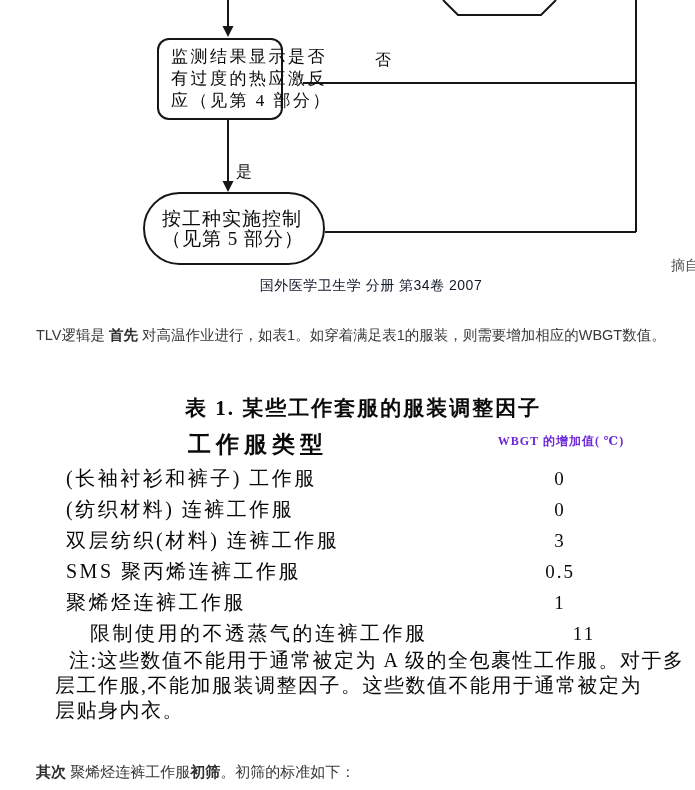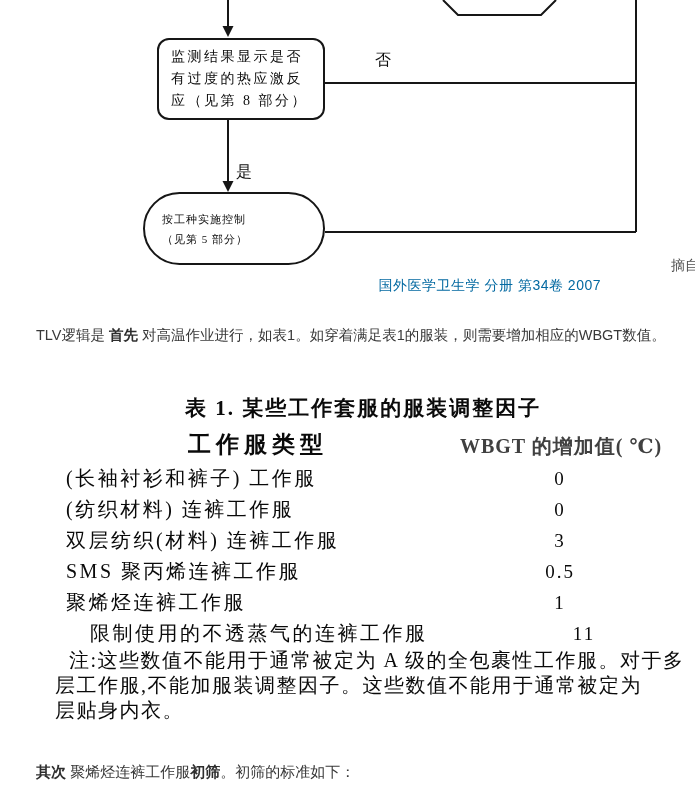--- a/index.html
+++ b/index.html
@@ -7,42 +7,42 @@
     width:695px;height:790px;background:#ffffff;overflow:hidden;position:relative;
     font-family:"Liberation Sans","DejaVu Sans",sans-serif;
   }
   .abs{position:absolute;}
   .serif{font-family:"Liberation Serif","DejaVu Serif",serif;}
   .sans{font-family:"Liberation Sans","DejaVu Sans",sans-serif;}
 
   
   #fc-svg{position:absolute;left:0;top:0;width:695px;height:300px;}
   .fc-box{
-    position:absolute;left:157px;top:38px;width:168px;height:82px;
+    position:absolute;left:157px;top:38px;width:126px;height:82px;
     border:2px solid #161616;border-radius:12px;background:#fff;
     box-sizing:border-box;padding:6px 2px 0 12px;
     font-family:"Liberation Serif","DejaVu Serif",serif;
-    font-size:14px;line-height:22px;letter-spacing:2.5px;color:#0c0c0c;
+    font-size:17px;line-height:22px;letter-spacing:2.5px;color:#0c0c0c;
   }
   .fc-box .fc-line{display:block;white-space:nowrap;}
   .fc-stadium{
     position:absolute;left:143px;top:192px;width:182px;height:73px;
     border:2px solid #161616;border-radius:37px;background:#fff;
     box-sizing:border-box;padding-left:17px;
     display:flex;flex-direction:column;justify-content:center;
     font-family:"Liberation Serif","DejaVu Serif",serif;
-    font-size:11px;line-height:20px;letter-spacing:1px;color:#0c0c0c;
+    font-size:19px;line-height:20px;letter-spacing:1px;color:#0c0c0c;
   }
   .fc-stadium .fc-line{display:block;white-space:nowrap;}
   .fc-label{position:absolute;font-size:16px;color:#0c0c0c;}
   .fc-label.no{left:375px;top:50px;}
   .fc-label.yes{left:236px;top:162px;}
   .fc-caption{
-    position:absolute;left:141px;top:277px;width:460px;text-align:right;
-    font-size:14px;color:#0369a1;letter-spacing:0.5px;
+    position:absolute;left:141px;top:277px;width:460px;text-align:center;
+    font-size:14px;color:#0f172a;letter-spacing:0.5px;
   }
   .fc-source{position:absolute;left:671px;top:257px;font-size:14px;color:#4f4f4f;white-space:nowrap;}
 
   
   .intro{
     position:absolute;left:36px;top:326px;font-size:14.5px;line-height:18px;
     color:#383838;white-space:nowrap;
   }
   .intro b,.screening b{font-weight:bold;color:#2e2e2e;}
   .screening{
@@ -57,21 +57,21 @@
     font-size:21px;font-weight:bold;letter-spacing:2px;color:#0a0a0a;white-space:nowrap;
   }
   .tbl-hdr-type{
     position:absolute;left:100px;top:429px;width:316px;text-align:center;
     font-family:"Liberation Serif","DejaVu Serif",serif;
     font-size:23px;font-weight:bold;letter-spacing:5px;color:#0a0a0a;white-space:nowrap;
   }
   .tbl-hdr-value{
     position:absolute;left:443px;top:433px;width:236px;text-align:center;
     font-family:"Liberation Serif","DejaVu Serif",serif;
-    font-size:20px;font-weight:bold;letter-spacing:1px;color:#404040;white-space:nowrap;
+    font-size:12px;font-weight:bold;letter-spacing:1px;color:#6d28d9;white-space:nowrap;
   }
   .tbl-row{position:absolute;left:0;width:695px;height:31px;line-height:31px;}
   .tbl-cell-type{
     position:absolute;left:66px;
     font-family:"Liberation Serif","DejaVu Serif",serif;
     font-size:20px;letter-spacing:2.5px;color:#0a0a0a;white-space:nowrap;
   }
   .tbl-cell-value{
     position:absolute;left:445px;width:230px;text-align:center;
     font-family:"Liberation Serif","DejaVu Serif",serif;
@@ -95,21 +95,21 @@
     <line x1="303" y1="83" x2="636" y2="83" stroke="#161616" stroke-width="2"></line>
     <line x1="636" y1="0" x2="636" y2="232" stroke="#161616" stroke-width="2"></line>
     <line x1="228" y1="120" x2="228" y2="183" stroke="#161616" stroke-width="2"></line>
     <polygon points="228,192 222.5,181 233.5,181" fill="#161616"></polygon>
     <line x1="325" y1="232" x2="636" y2="232" stroke="#161616" stroke-width="2"></line>
   </svg>
 
   <div class="fc-box">
     <span class="fc-line">监测结果显示是否</span>
     <span class="fc-line">有过度的热应激反</span>
-    <span class="fc-line">应（见第 8 部分）</span>
+    <span class="fc-line">应（见第 4 部分）</span>
   </div>
 
   <div class="fc-label no serif">否</div>
   <div class="fc-label yes serif">是</div>
 
   <div class="fc-stadium">
     <span class="fc-line">按工种实施控制</span>
     <span class="fc-line">（见第 5 部分）</span>
   </div>
 

